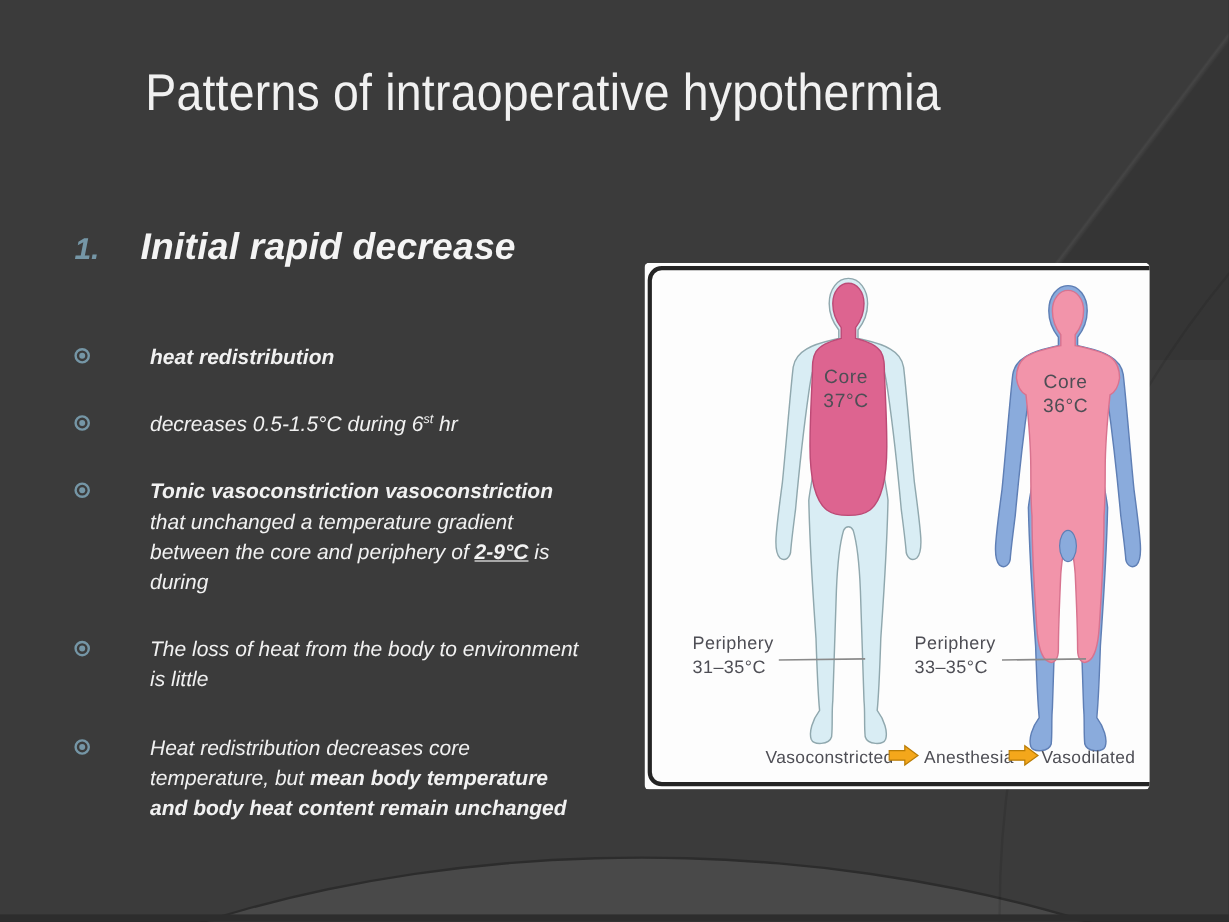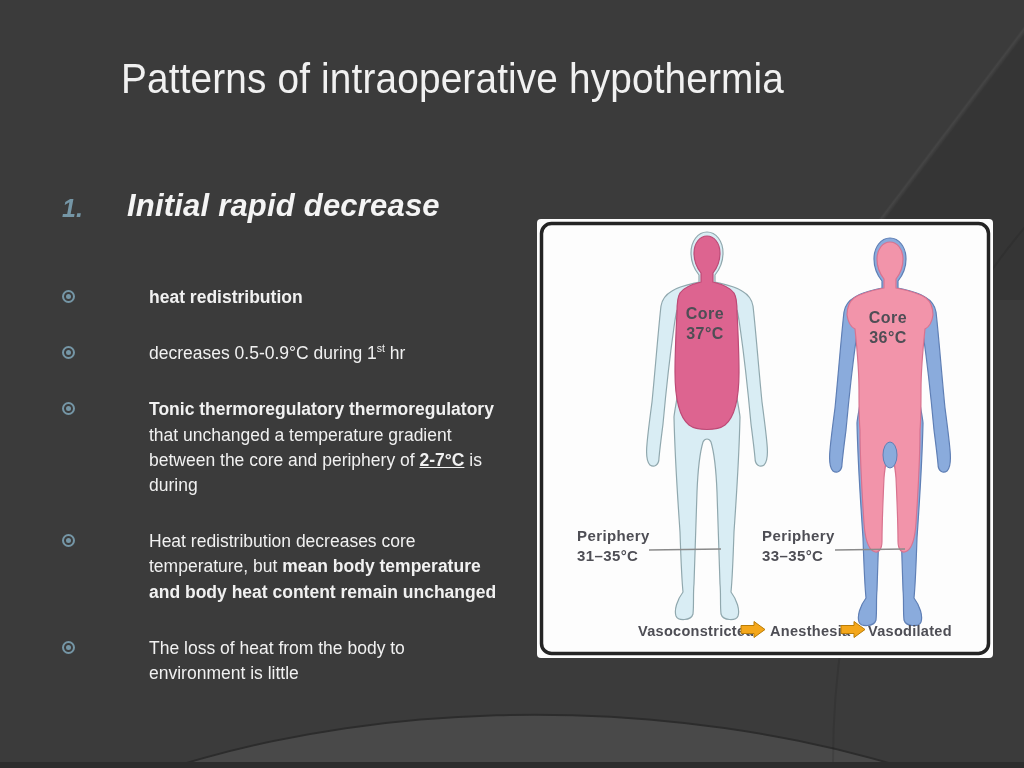--- a/index.html
+++ b/index.html
@@ -39,43 +39,44 @@
   .heading{
     position:absolute; left:62px; top:188px; z-index:2;
     display:flex; align-items:flex-start;
   }
   .heading-num{
     width:55px; font-size:25px; font-weight:700; font-style:italic;
     color:var(--accent,#7596a6); padding-top:6px; flex:none;
   }
   .heading-text{
     font-size:31px; font-weight:700; font-style:italic;
-    color:#f4f4f4; letter-spacing:0.2px; white-space:nowrap;margin-left:10px;
+    color:#f4f4f4; letter-spacing:0.2px; white-space:nowrap;
   }
   .bullets{position:absolute; left:62px; top:285px; width:440px; z-index:2;}
   .bullet-item{display:flex; align-items:flex-start; margin-bottom:31px;}
   .bullet-marker{
     width:9px; height:9px; border:2px solid var(--accent,#7596a6);
     border-radius:50%; margin-top:5px; position:relative; flex:none;
   }
   .bullet-marker::after{
     content:""; position:absolute; left:2px; top:2px; width:5px; height:5px;
     border-radius:50%; background:var(--accent,#7596a6);
   }
   .bullet-text{
-    margin-left:74px; width:366px; font-size:17.5px; line-height:25.2px;
+    margin-left:50px; width:366px; font-size:17.5px; line-height:25.2px;
     color:var(--text,#f1f1f1);
+    font-style:italic;
   }
   .bullet-text .b{font-weight:700;}
   .bullet-text .u{text-decoration:underline;}
   .bullet-text sup{font-size:10.5px; line-height:0;}
   
   .figure-panel{
-    position:absolute; left:537px; top:219px; width:456px; height:439px;
-    z-index:2; border-radius:4px; overflow:hidden;font-weight:bold;
+    position:absolute; left:537px; top:219px; width:421px; height:439px;
+    z-index:2; border-radius:4px; overflow:hidden;
   }
   .figure-panel svg{display:block;}
   .fig-label{font-family:"Liberation Sans", sans-serif;}
 </style>
 </head>
 <body>
 
 <div id="slide">
 
   <div class="band-bottom"></div>
@@ -90,33 +91,33 @@
     <div class="heading-text">Initial rapid decrease</div>
   </div>
 
   <div class="bullets">
       <div class="bullet-item">
         <span class="bullet-marker"></span>
         <span class="bullet-text"><span class="b">heat redistribution</span></span>
       </div>
       <div class="bullet-item">
         <span class="bullet-marker"></span>
-        <span class="bullet-text"><span>decreases 0.5-0.9°C during 1</span><sup>st</sup><span> hr</span></span>
-      </div>
-      <div class="bullet-item">
-        <span class="bullet-marker"></span>
-        <span class="bullet-text"><span class="b">Tonic thermoregulatory thermoregulatory</span><span> that unchanged a temperature gradient between the core and periphery of </span><span class="b u">2-7°C</span><span> is during</span></span>
+        <span class="bullet-text"><span>decreases 0.5-1.5°C during 6</span><sup>st</sup><span> hr</span></span>
+      </div>
+      <div class="bullet-item">
+        <span class="bullet-marker"></span>
+        <span class="bullet-text"><span class="b">Tonic vasoconstriction vasoconstriction</span><span> that unchanged a temperature gradient between the core and periphery of </span><span class="b u">2-9°C</span><span> is during</span></span>
+      </div>
+      <div class="bullet-item">
+        <span class="bullet-marker"></span>
+        <span class="bullet-text"><span>The loss of heat from the body to environment is little</span></span>
       </div>
       <div class="bullet-item">
         <span class="bullet-marker"></span>
         <span class="bullet-text"><span>Heat redistribution decreases core temperature, but </span><span class="b">mean body temperature and body heat content remain unchanged</span></span>
-      </div>
-      <div class="bullet-item">
-        <span class="bullet-marker"></span>
-        <span class="bullet-text"><span>The loss of heat from the body to environment is little</span></span>
       </div>
     </div>
 
   <div class="figure-panel">
     <svg width="456" height="439" viewBox="0 0 456 439" xmlns="http://www.w3.org/2000/svg">
 
       <rect x="0" y="0" width="456" height="439" fill="#fdfdfd"></rect>
       <rect x="4.5" y="4.5" width="447" height="430" rx="10" fill="none" stroke-width="3.5" stroke="#242424"></rect>
 
       <g transform="translate(170,13)">

